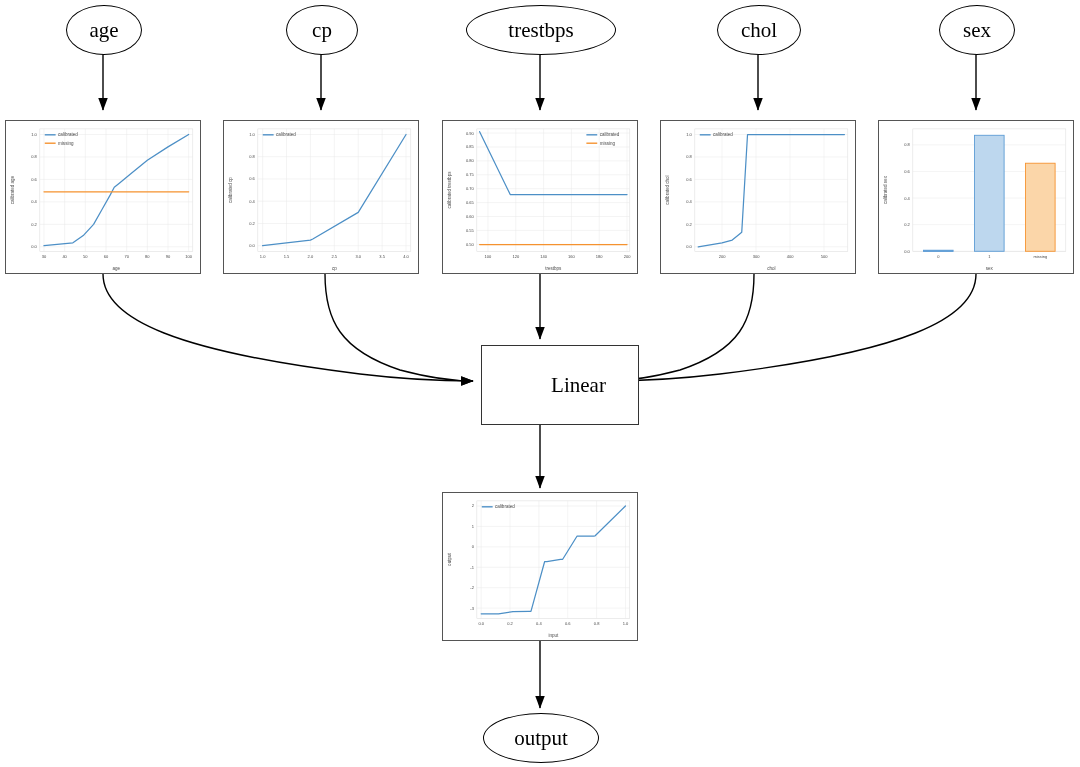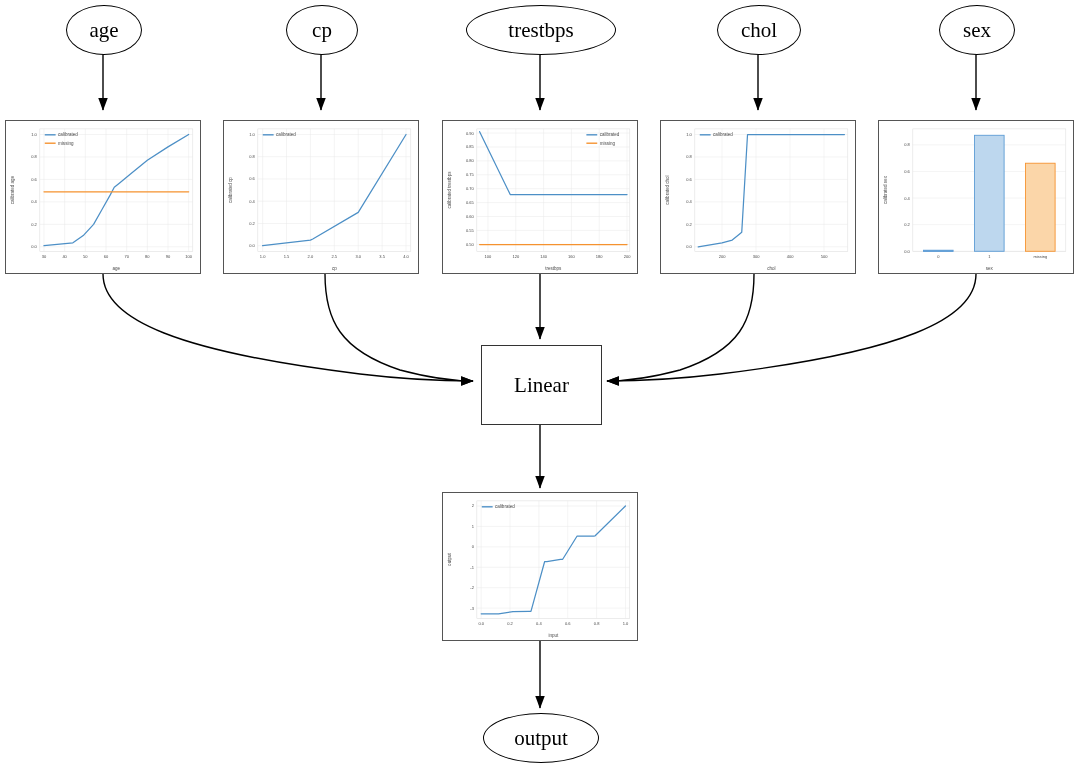--- a/index.html
+++ b/index.html
@@ -6,21 +6,21 @@
   body{width:1080px;height:767px;position:relative;overflow:hidden;
        font-family:"Liberation Serif", serif;color:#000;}
   #canvas{position:absolute;left:0;top:0;width:948px;height:767px;}
   .node-ellipse{position:absolute;border:1.3px solid #000;border-radius:50%;
                 background:#fff;display:flex;align-items:center;justify-content:center;
                 font-family:"Liberation Serif", serif;color:#000;}
   .chart-panel{position:absolute;background:#fff;border:1.6px solid #555;box-sizing:border-box;}
   .plot-svg{display:block;width:100%;height:100%;}
   .linear-box{position:absolute;border:1.4px solid #333;background:#fff;
               display:flex;align-items:center;justify-content:center;
-              font-family:"Liberation Serif", serif;}
+              font-family:"Liberation Serif", serif;padding-left:37px;}
   .edge-layer{position:absolute;left:0;top:0;width:1080px;height:767px;pointer-events:none;}
   text{font-family:"Liberation Sans", sans-serif;fill:#4a4a4a;}
   .ticklbl{font-size:4.1px;}
   .axlbl{font-size:4.6px;}
   .leglbl{font-size:4.6px;}
 </style>
 </head>
 <body>
 
 <div id="canvas">

